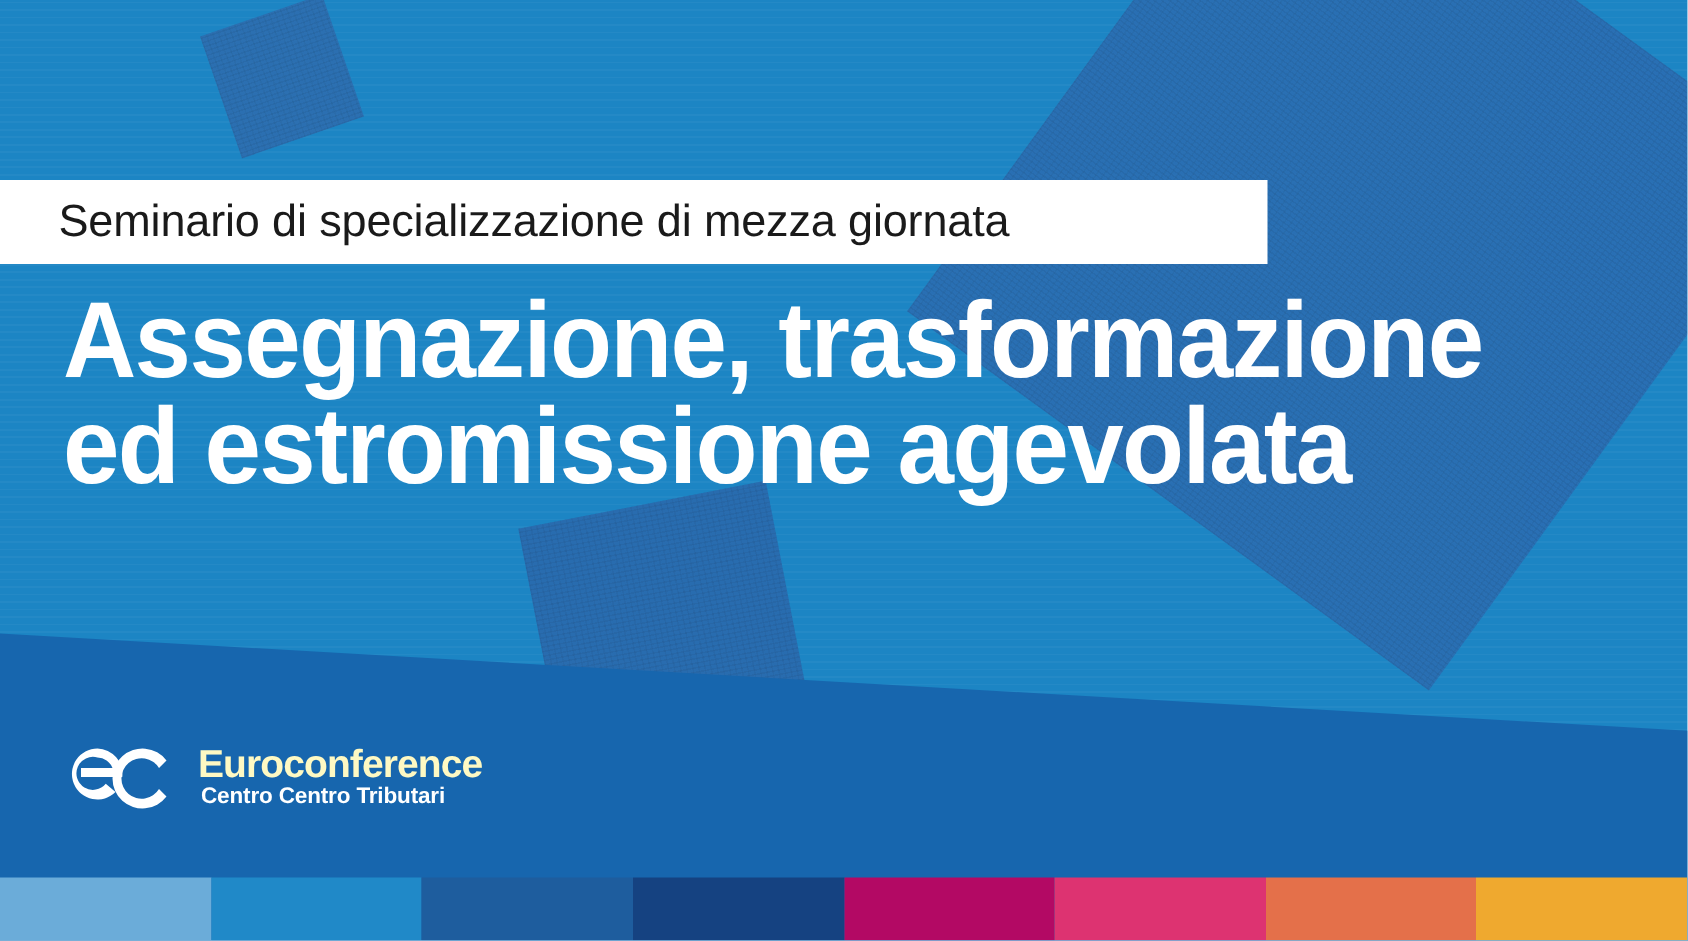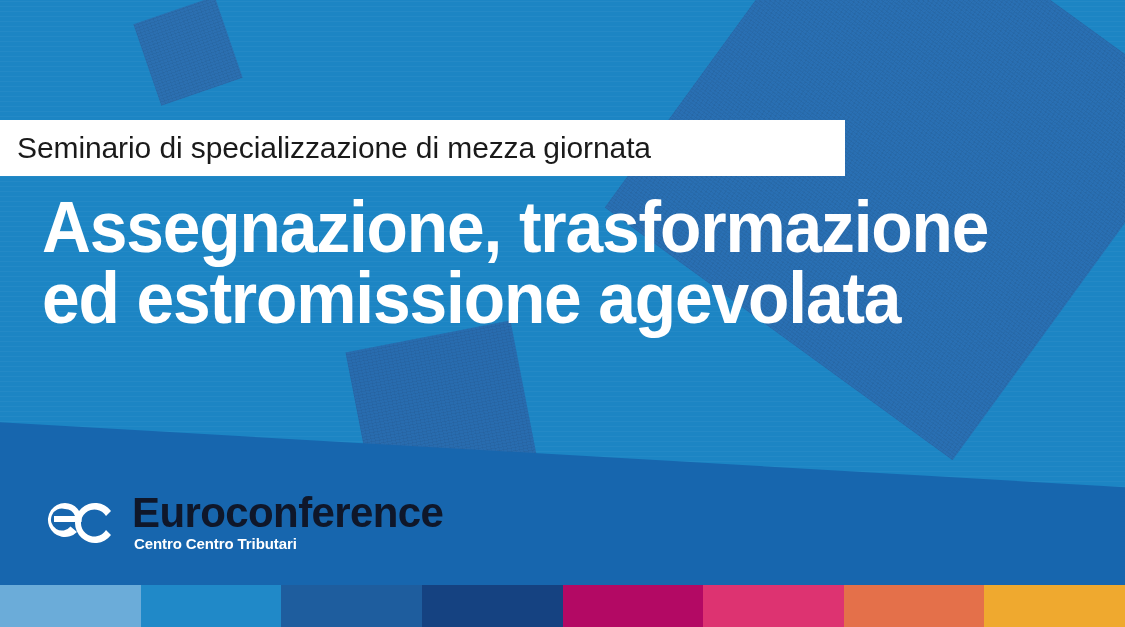--- a/index.html
+++ b/index.html
@@ -90,21 +90,21 @@
     height: 56px;
     background: #FFFFFF;
     display: flex;
     align-items: center;
   }
   .subtitle-text {
     color: #1A1A1A;
     font-size: 30px;
     line-height: 1;
     letter-spacing: -0.1px;
-    padding-left: 17px;
+    padding-left: 39px;
     white-space: nowrap;
   }
 
   
   .title {
     position: absolute;
     left: 42px;
     top: 192px;
     width: 1045px;
     color: #FFFFFF;
@@ -130,22 +130,22 @@
     width: 76px;
     height: 52px;
     flex: none;
   }
   .logo-words {
     display: flex;
     flex-direction: column;
     justify-content: center;
   }
   .logo-name {
-    color: #0f172a;
-    font-size: 42px;
+    color: #fef9c3;
+    font-size: 26px;
     font-weight: 700;
     line-height: 1.02;
     letter-spacing: -0.6px;
   }
   .logo-tagline {
     color: #FFFFFF;
     font-size: 15px;
     font-weight: 700;
     line-height: 1.2;
     letter-spacing: -0.1px;

